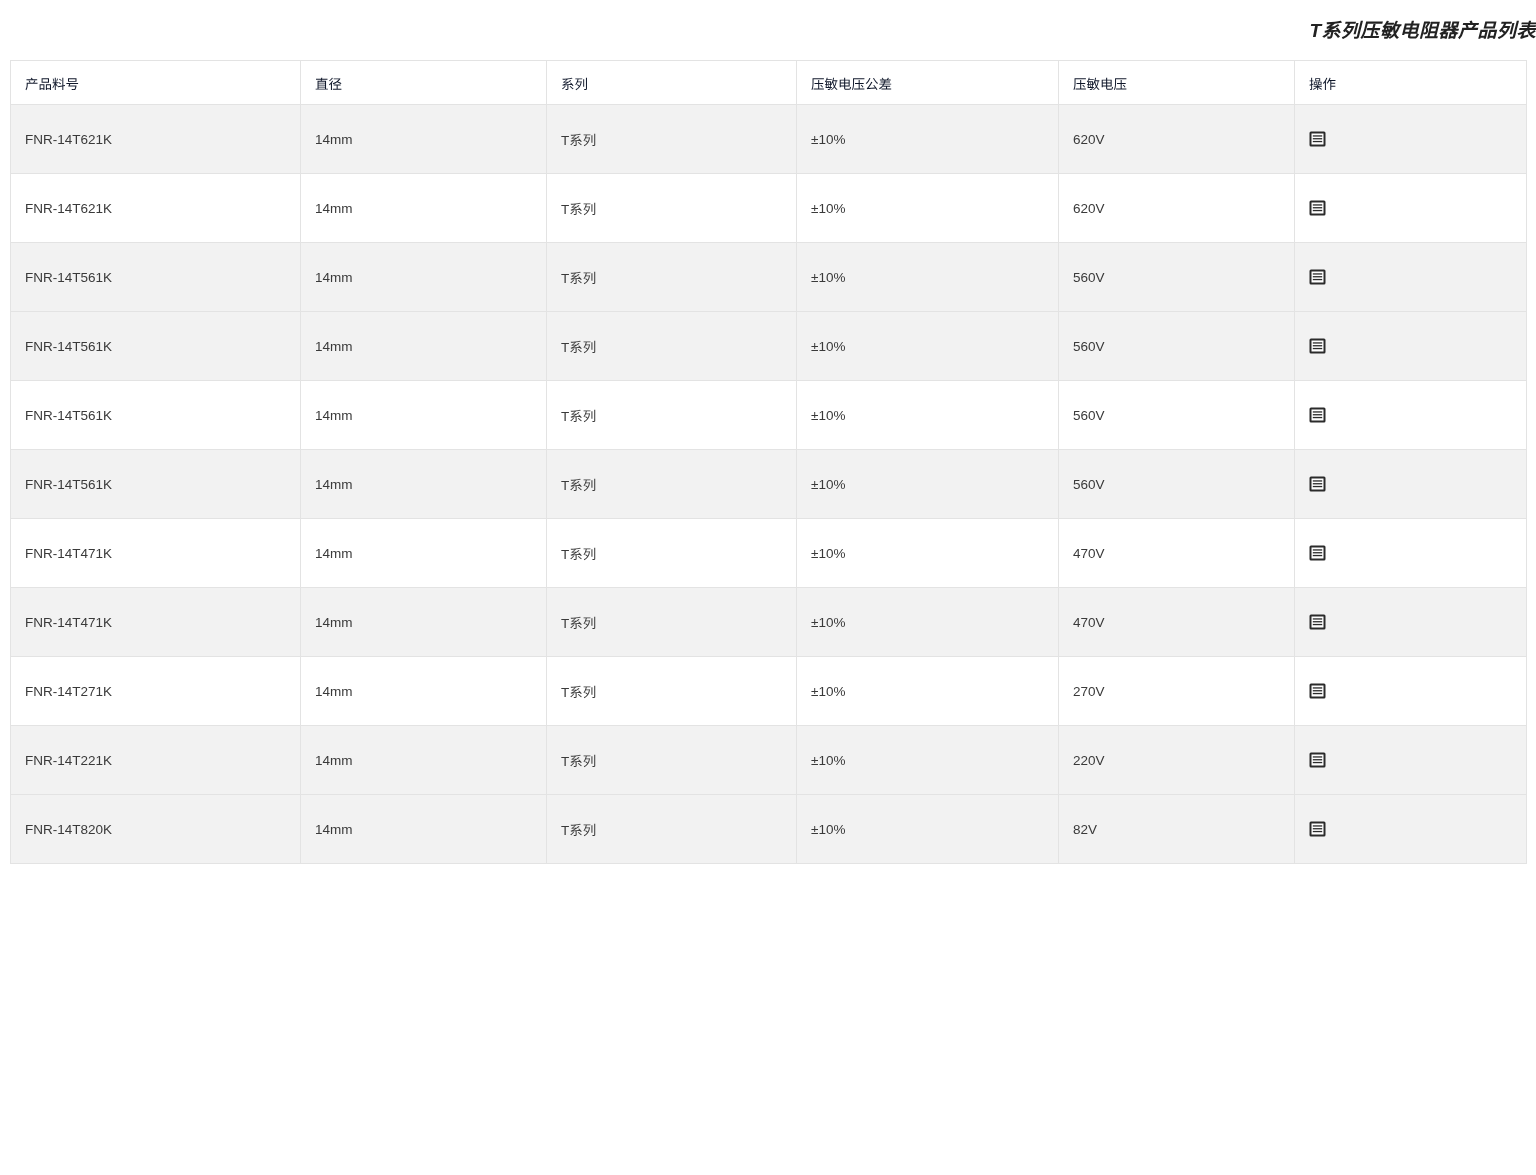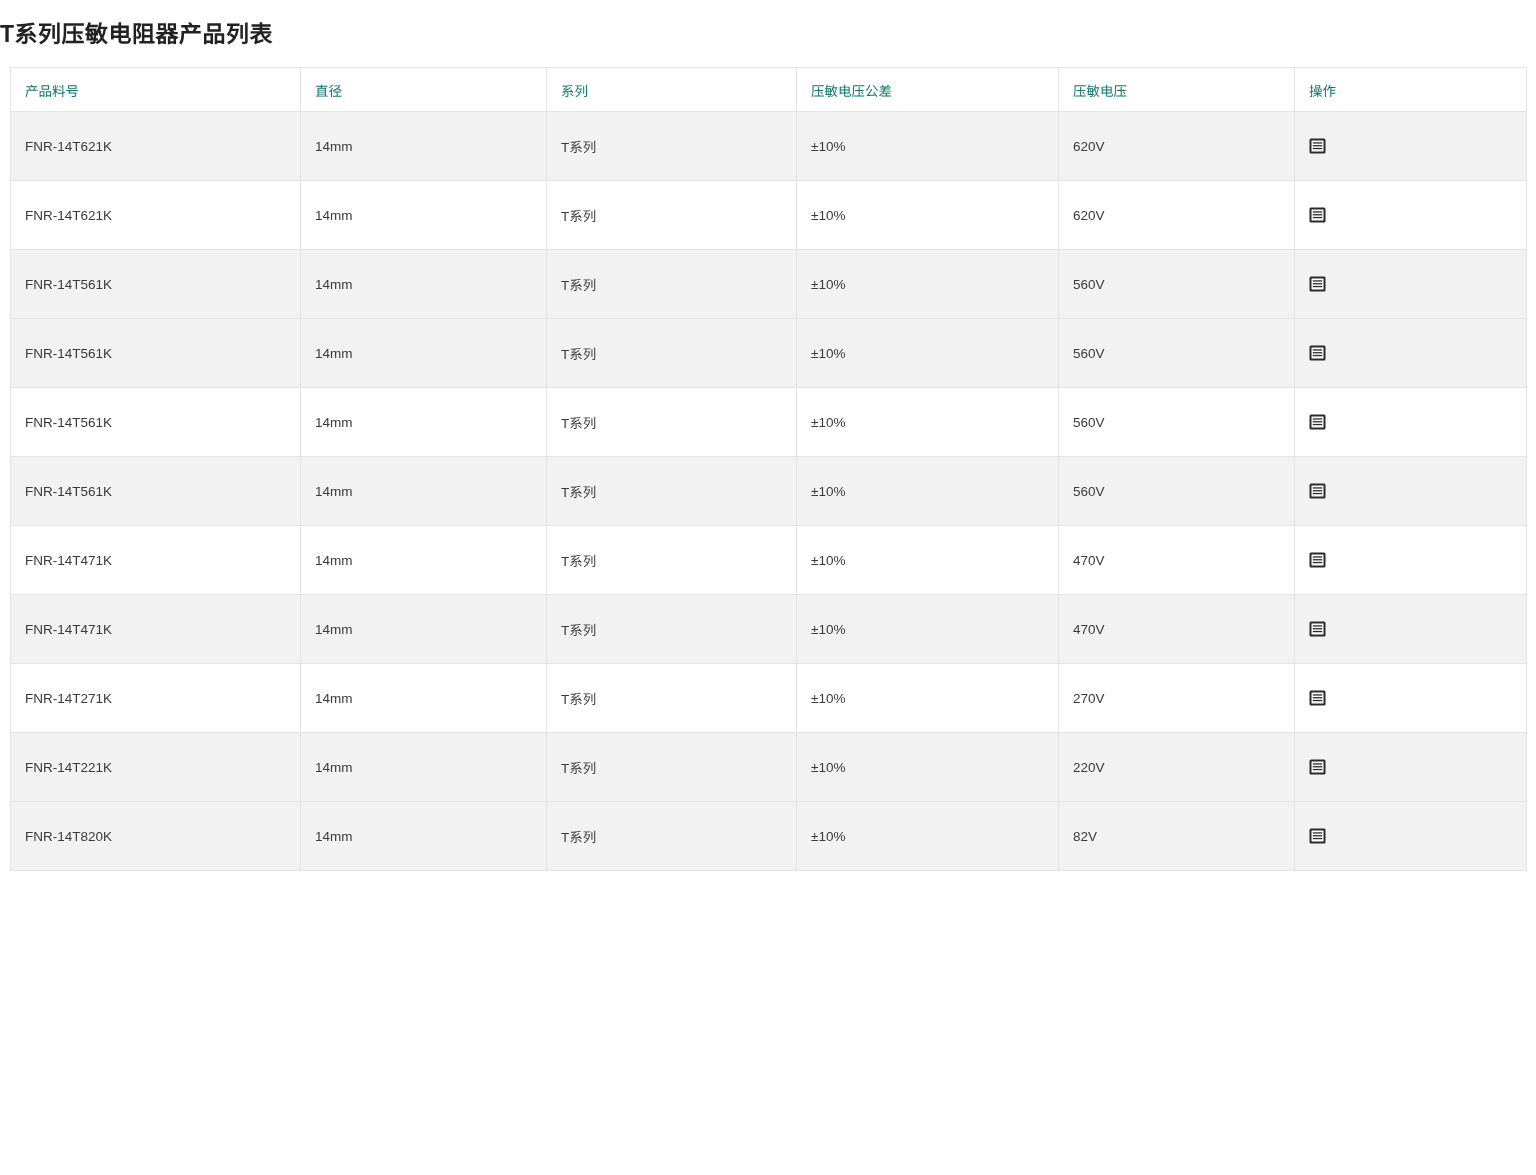--- a/index.html
+++ b/index.html
@@ -12,27 +12,28 @@
     min-height: 1175px;
     font-family: "Liberation Sans", "DejaVu Sans", sans-serif;
     color: #333333;
     -webkit-font-smoothing: antialiased;
   }
   .page {
     width: 1536px;
     box-sizing: border-box;
   }
   .page-title {
-    text-align: left;
-    font-size: 23px;
+    text-align: right;
+    font-size: 19px;
     font-weight: bold;
     color: #222222;
     margin: 0;
     padding: 15px 0 18px 0;
     letter-spacing: 0.5px;
+    font-style: italic;
   }
   .table-wrap {
     padding: 0 10px 0 10px;
     box-sizing: border-box;
     width: 1536px;
   }
   table.product-table {
     border-collapse: collapse;
     width: 1516px;
     table-layout: fixed;
@@ -45,21 +46,21 @@
     vertical-align: middle;
     padding: 0 14px;
     box-sizing: border-box;
     overflow: hidden;
     white-space: nowrap;
   }
   table.product-table thead th {
     height: 44px;
     background: #ffffff;
     font-weight: normal;
-    color: #0f766e;
+    color: #0f172a;
     font-size: 13.5px;
   }
   table.product-table tbody td {
     height: 69px;
     color: #3a3a3a;
   }
   tbody tr.odd td {
     background: #f2f2f2;
   }
   tbody tr.even td {

